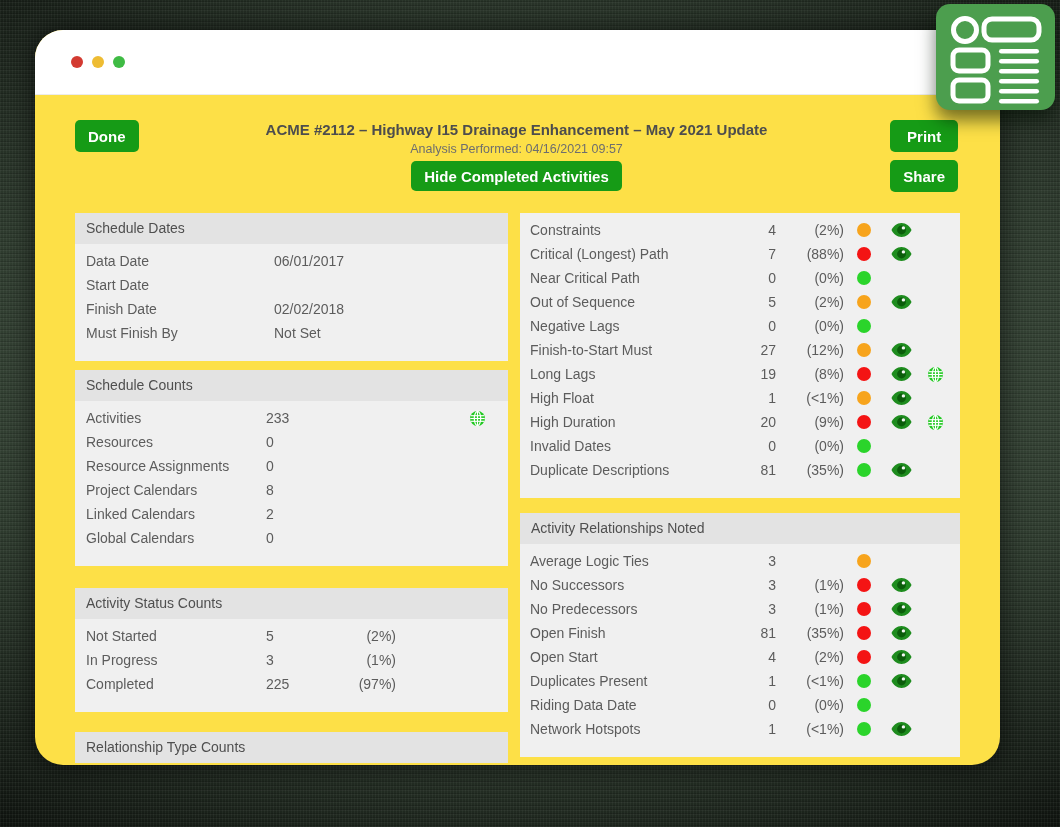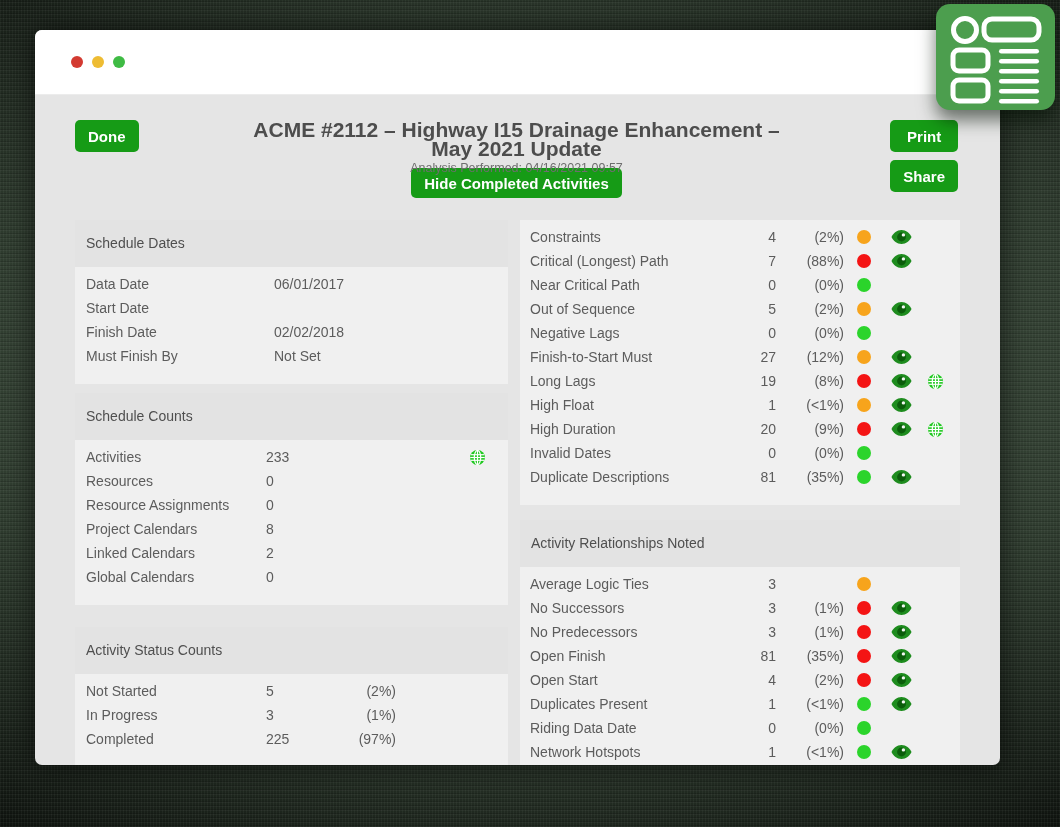--- a/index.html
+++ b/index.html
@@ -2,44 +2,44 @@
 <html><head>
 <meta charset="utf-8">
 <style>
   html,body{margin:0;padding:0;width:1060px;height:827px;overflow:hidden;
     font-family:"Liberation Sans",sans-serif;}
   .backdrop{position:absolute;inset:0;background-color:#060806;
     background-image:
       repeating-linear-gradient(0deg, rgba(255,255,255,.035) 0 1px, rgba(0,0,0,.14) 1px 2px, transparent 2px 4px),
       repeating-linear-gradient(90deg, rgba(190,210,190,.05) 0 1px, transparent 1px 3px),
       radial-gradient(ellipse 120% 90% at 50% 46%, rgba(96,118,96,.85) 0%, rgba(52,66,52,.9) 45%, rgba(14,18,14,.96) 74%, #030403 100%);}
-  .window{position:absolute;left:35px;top:30px;width:965px;height:735px;background:#e5e5e5;
-    border-radius:7px;overflow:hidden;box-shadow:0 0 30px rgba(0,0,0,.65);}
+  .window{position:absolute;left:35px;top:30px;width:965px;height:735px;background:#fde047;
+    border-radius:28px;overflow:hidden;box-shadow:0 0 30px rgba(0,0,0,.65);}
   .titlebar{height:64px;background:#fff;border-bottom:1px solid #ececec;display:flex;align-items:center;padding-left:36px;}
   .tl-dot{width:12px;height:12px;border-radius:50%;margin-right:9px;display:inline-block;}
   .tl-red{background:#d33a31}.tl-yellow{background:#eebc33}.tl-green{background:#3fbb44}
   .content{padding:0 42px 0 40px;height:670px;overflow:hidden;}
   .header-row{position:relative;margin-top:25px;height:40px;}
   .btn{background:#169b16;color:#fff;border:none;border-radius:5px;
     font-family:"Liberation Sans",sans-serif;font-weight:700;font-size:15px;
     height:32px;padding:0 13px;cursor:pointer;}
   .done-btn{position:absolute;left:0;top:0;}
   .right-btns{position:absolute;right:0;top:0;display:flex;gap:8px;flex-direction:column;}
   .title-block{text-align:center;padding:0 160px;}
-  .page-title{font-size:21px;font-weight:700;color:#4d4d4d;line-height:19px;}
+  .page-title{font-size:15px;font-weight:700;color:#4d4d4d;line-height:19px;}
   .page-subtitle{font-size:12.5px;color:#6e6e6e;margin-top:3px;}
-  .center-row{text-align:center;margin-top:8px;}
+  .center-row{text-align:center;margin-top:1px;}
   .hide-btn{height:30px;}
   .columns{display:flex;gap:12px;margin-top:22px;align-items:flex-start;}
   .col-left{width:433px;flex:none;}
   .col-right{width:440px;flex:none;}
   .panel{margin-bottom:9px;}
   .mb-lg{margin-bottom:15px;}
   .mb-xl{margin-bottom:20px;margin-top:22px;}
-  .panel-title{background:#e3e3e3;height:31px;line-height:31px;padding:8px 11px;font-size:14px;color:#4f4f4f;}
+  .panel-title{background:#e3e3e3;height:31px;line-height:31px;padding:0 11px;font-size:14px;color:#4f4f4f;}
   .panel-body{background:#f0f0f0;padding:5px 0 16px;}
   .row{display:flex;align-items:center;height:24px;padding:0 11px;font-size:14px;color:#5c5c5c;}
   .kv .lbl{width:188px;flex:none}.kv .val{flex:1}
   .cnt-row .lbl{width:180px;flex:none}
   .cnt-row .cnt{width:64px;}
   .cnt-row .pct{width:66px;text-align:right}
   .cnt-row .spacer{flex:1}
   .cnt-row .globe-cell{width:40px;display:flex;justify-content:center;align-items:center}
   .qrow{padding:0 8px 0 10px;}
   .qrow .lbl{flex:1}

